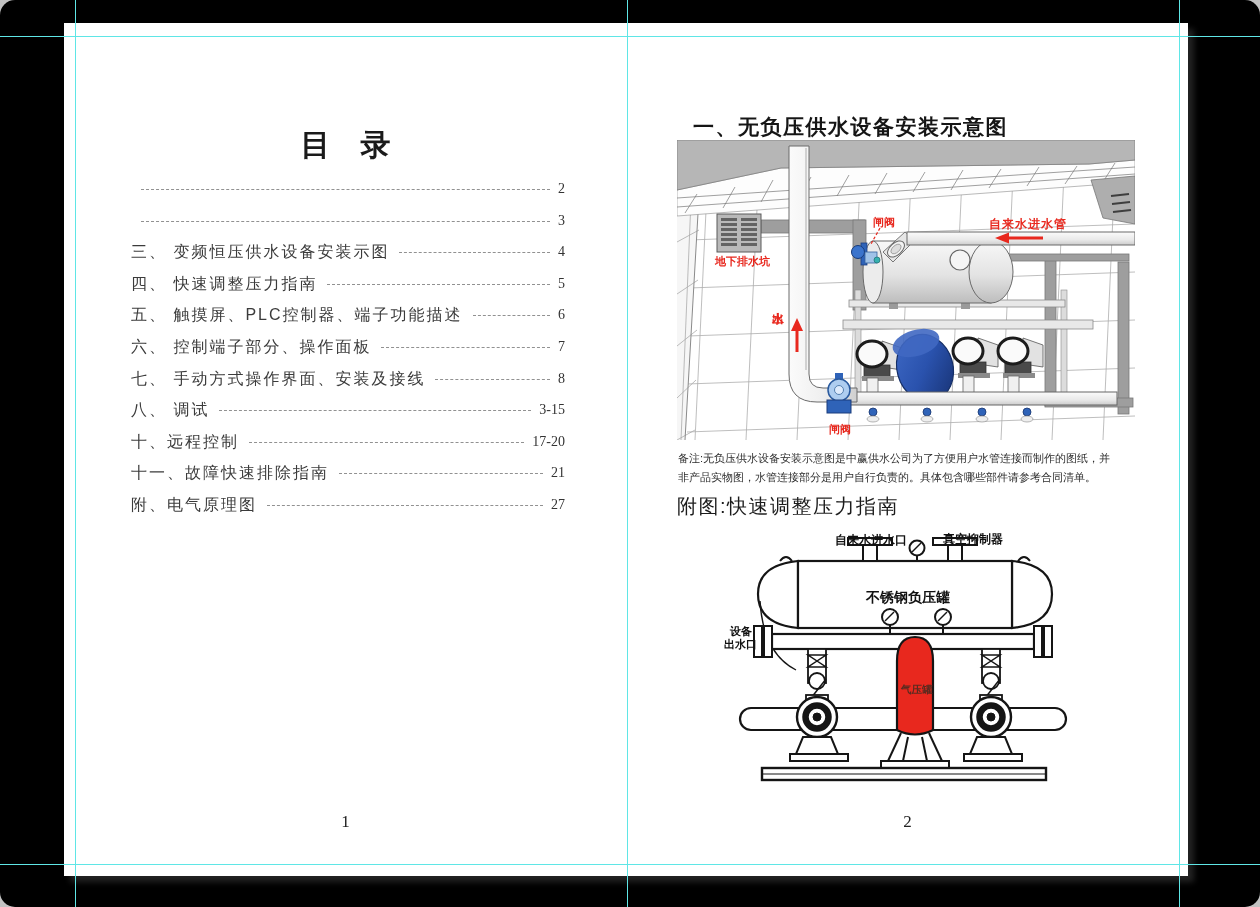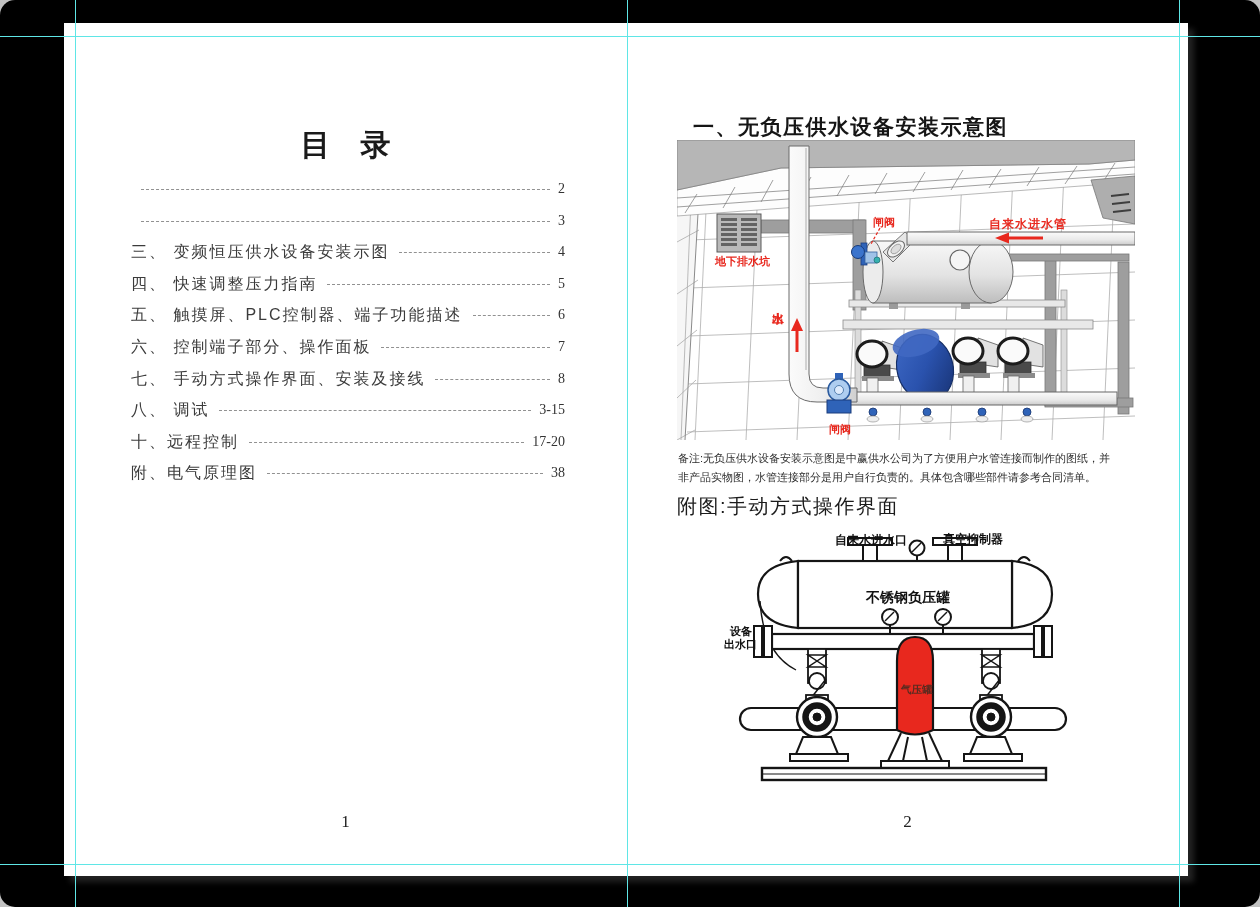--- a/index.html
+++ b/index.html
@@ -86,23 +86,28 @@
           <span class="toc-label">八、 调试</span>
           <span class="toc-leader"></span>
           <span class="toc-num">3-15</span>
         </div>
         <div class="toc-row">
           <span class="toc-label">十、远程控制</span>
           <span class="toc-leader"></span>
           <span class="toc-num">17-20</span>
         </div>
         <div class="toc-row">
+          <span class="toc-label">十一、故障快速排除指南</span>
+          <span class="toc-leader"></span>
+          <span class="toc-num">21</span>
+        </div>
+        <div class="toc-row">
           <span class="toc-label">附、电气原理图</span>
           <span class="toc-leader"></span>
-          <span class="toc-num">38</span>
+          <span class="toc-num">27</span>
         </div>
       </div>
 
       <div class="pagenum p1">1</div>
     </div>
 
     <div>
       <div class="rp-heading">一、无负压供水设备安装示意图</div>
 
       <svg class="room-svg" width="458" height="300" viewBox="0 0 458 300">
@@ -310,21 +315,21 @@
           <line x1="120" y1="212" x2="120" y2="190" stroke="#e8281e" stroke-width="3"></line>
           <polygon points="120,178 114,191 126,191" fill="#e8281e"></polygon>
         </g>
       </svg>
 
       <div class="rp-note">
         <div>备注:无负压供水设备安装示意图是中赢供水公司为了方便用户水管连接而制作的图纸，并</div>
         <div>非产品实物图，水管连接部分是用户自行负责的。具体包含哪些部件请参考合同清单。</div>
       </div>
 
-      <div class="rp-sub">附图:手动方式操作界面</div>
+      <div class="rp-sub">附图:快速调整压力指南</div>
 
       <svg class="draw-svg" width="405" height="265" viewBox="0 0 405 265">
         <g fill="#ffffff" stroke="#151515">
 
           <g>
             <path d="M98,30 Q58,34 58,63 Q58,93 98,97 Z" stroke-width="2.2"></path>
             <path d="M312,30 Q352,34 352,63 Q352,93 312,97 Z" stroke-width="2.2"></path>
             <rect x="98" y="30" width="214" height="67" stroke-width="2.2"></rect>
             <path d="M80,30 Q86,22 92,30" fill="none" stroke-width="2"></path>
             <path d="M318,30 Q324,22 330,30" fill="none" stroke-width="2"></path>

